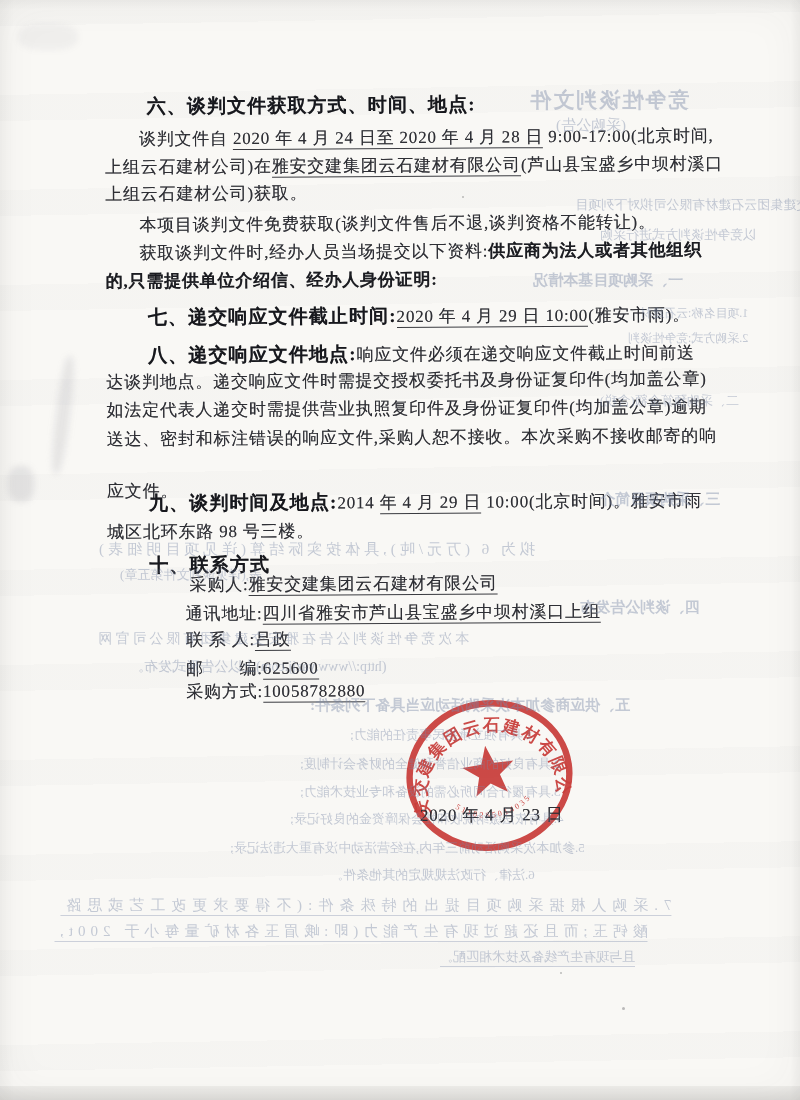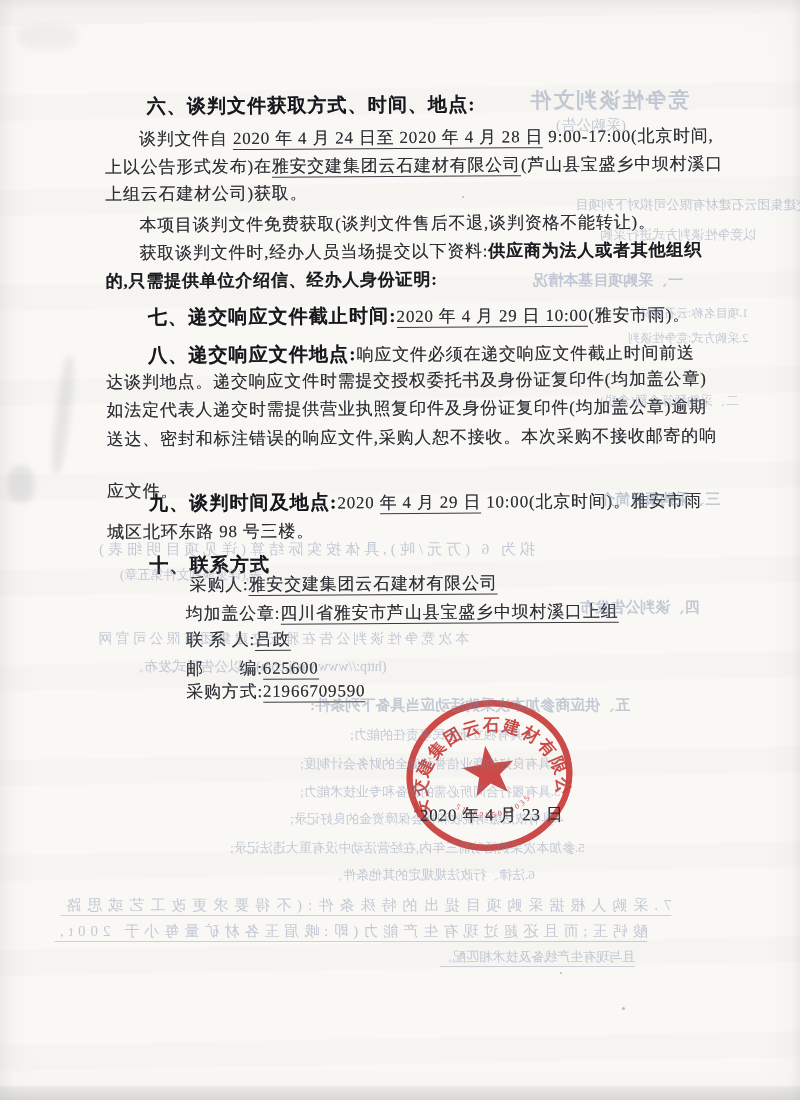--- a/index.html
+++ b/index.html
@@ -70,46 +70,46 @@
   <div class="smudge" style="left:18px;top:24px;width:60px;height:26px;opacity:.5"></div>
   <div class="speck" style="left:622px;top:1007px"></div>
   <div class="speck" style="left:560px;top:972px;width:2px;height:2px"></div>
   <div class="speck" style="left:462px;top:196px;width:2px;height:2px"></div>
 
   <div class="content">
 
     <div class="ln hd" style="left:146px;top:92px">六、谈判文件获取方式、时间、地点:</div>
 
     <div class="ln" style="left:138px;top:126px"><span>谈判文件自 </span><span class="u">2020 年 4 月 24 日至 2020 年 4 月 28 日</span><span> 9:00-17:00(北京时间,</span></div>
-    <div class="ln" style="left:104px;top:154px"><span>上以公告形式发布)在</span><span class="u">雅安交建集团云石建材有限公司</span><span>(芦山县宝盛乡中坝村溪口</span></div>
+    <div class="ln" style="left:104px;top:154px"><span>上组云石建材公司)在</span><span class="u">雅安交建集团云石建材有限公司</span><span>(芦山县宝盛乡中坝村溪口</span></div>
     <div class="ln" style="left:104px;top:181px">上组云石建材公司)获取。</div>
 
     <div class="ln" style="left:138px;top:212px">本项目谈判文件免费获取(谈判文件售后不退,谈判资格不能转让)。</div>
 
     <div class="ln" style="left:138px;top:240px"><span>获取谈判文件时,经办人员当场提交以下资料:</span><span class="b">供应商为法人或者其他组织</span></div>
     <div class="ln b" style="left:104px;top:268px">的,只需提供单位介绍信、经办人身份证明:</div>
 
     <div class="ln" style="left:146px;top:303px"><span class="hd">七、递交响应文件截止时间:</span><span class="u">2020 年 4 月 29 日 10:00</span><span>(雅安市雨)。</span></div>
 
     <div class="ln" style="left:146px;top:341px"><span class="hd">八、递交响应文件地点:</span><span>响应文件必须在递交响应文件截止时间前送</span></div>
     <div class="ln" style="left:104px;top:369px">达谈判地点。递交响应文件时需提交授权委托书及身份证复印件(均加盖公章)</div>
     <div class="ln" style="left:104px;top:397px">如法定代表人递交时需提供营业执照复印件及身份证复印件(均加盖公章)逾期</div>
     <div class="ln" style="left:104px;top:426px">送达、密封和标注错误的响应文件,采购人恕不接收。本次采购不接收邮寄的响</div>
     <div class="ln" style="left:104px;top:478px">应文件。</div>
 
-    <div class="ln" style="left:146px;top:489px"><span class="hd">九、谈判时间及地点:</span><span>2020 </span><span class="u">年 4 月 29 日</span><span> 10:00(北京时间)。雅安市雨</span></div>
+    <div class="ln" style="left:146px;top:489px"><span class="hd">九、谈判时间及地点:</span><span>2014 </span><span class="u">年 4 月 29 日</span><span> 10:00(北京时间)。雅安市雨</span></div>
     <div class="ln" style="left:104px;top:519px">城区北环东路 98 号三楼。</div>
 
     <div class="ln hd" style="left:146px;top:551px">十、联系方式</div>
 
     <div class="ln" style="left:186px;top:572px"><span>采购人:</span><span class="u">雅安交建集团云石建材有限公司</span></div>
-    <div class="ln" style="left:182px;top:601px"><span>均加盖公章:</span><span class="u">四川省雅安市芦山县宝盛乡中坝村溪口上组</span></div>
+    <div class="ln" style="left:182px;top:601px"><span>通讯地址:</span><span class="u">四川省雅安市芦山县宝盛乡中坝村溪口上组</span></div>
     <div class="ln" style="left:182px;top:627px"><span>联 系 人:</span><span class="u">吕政</span></div>
     <div class="ln" style="left:182px;top:656px"><span>邮　　编:</span><span class="u">625600</span></div>
-    <div class="ln" style="left:182px;top:679px"><span>采购方式:</span><span class="u">21966709590</span></div>
+    <div class="ln" style="left:182px;top:679px"><span>采购方式:</span><span class="u">10058782880</span></div>
 
     <div class="stamp-wrap">
       <svg width="200" height="180" viewBox="0 0 200 180">
         <defs>
           <path id="arcTop" d="M 38,124 A 66,60 0 1 1 162,124" fill="none"></path>
           <path id="arcBot" d="M 50,100 A 54,48 0 0 0 150,100" fill="none"></path>
         </defs>
         <ellipse cx="100" cy="88" rx="80" ry="72" fill="none" stroke="#c5302d" stroke-width="6.5" opacity=".95"></ellipse>
         <polygon fill="#c5302d" opacity=".95" points="100,58 106.5,76.1 125.7,76.7 110.5,88.4 115.9,106.8 100,96 84.1,106.8 89.5,88.4 74.3,76.7 93.5,76.1"></polygon>
         <text font-size="17" font-weight="bold" fill="#c5302d" letter-spacing="2" opacity=".95">

